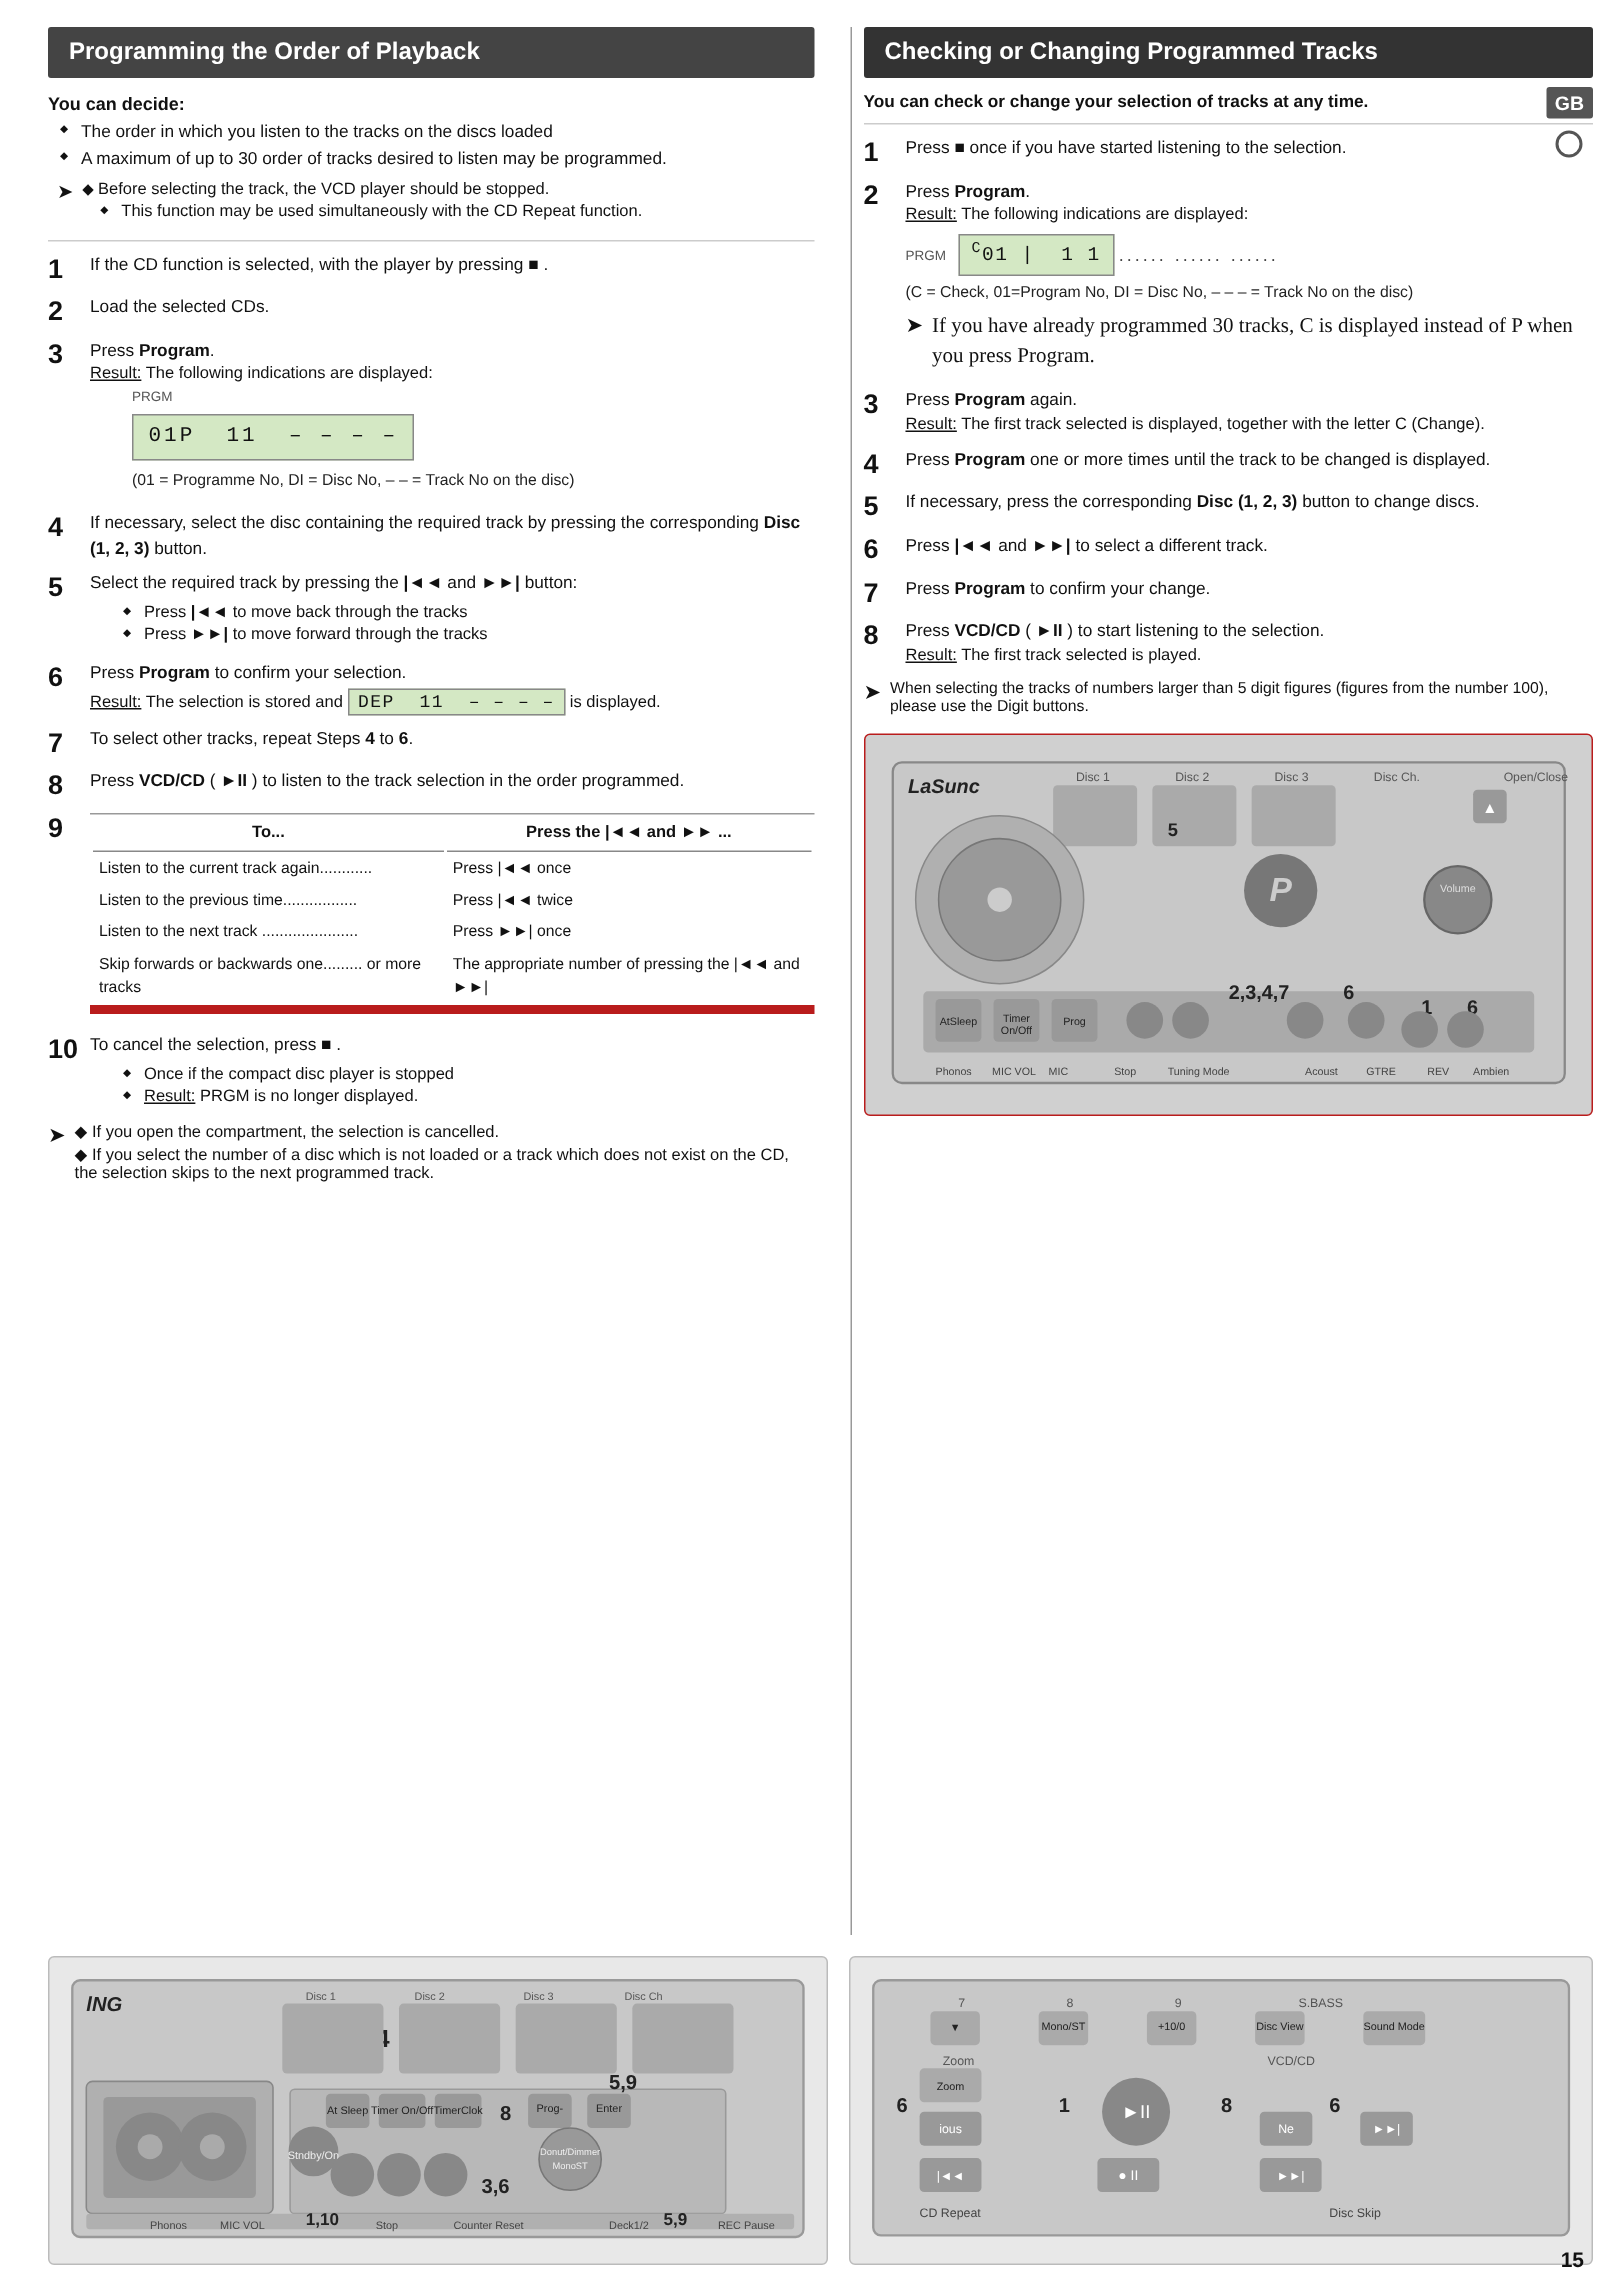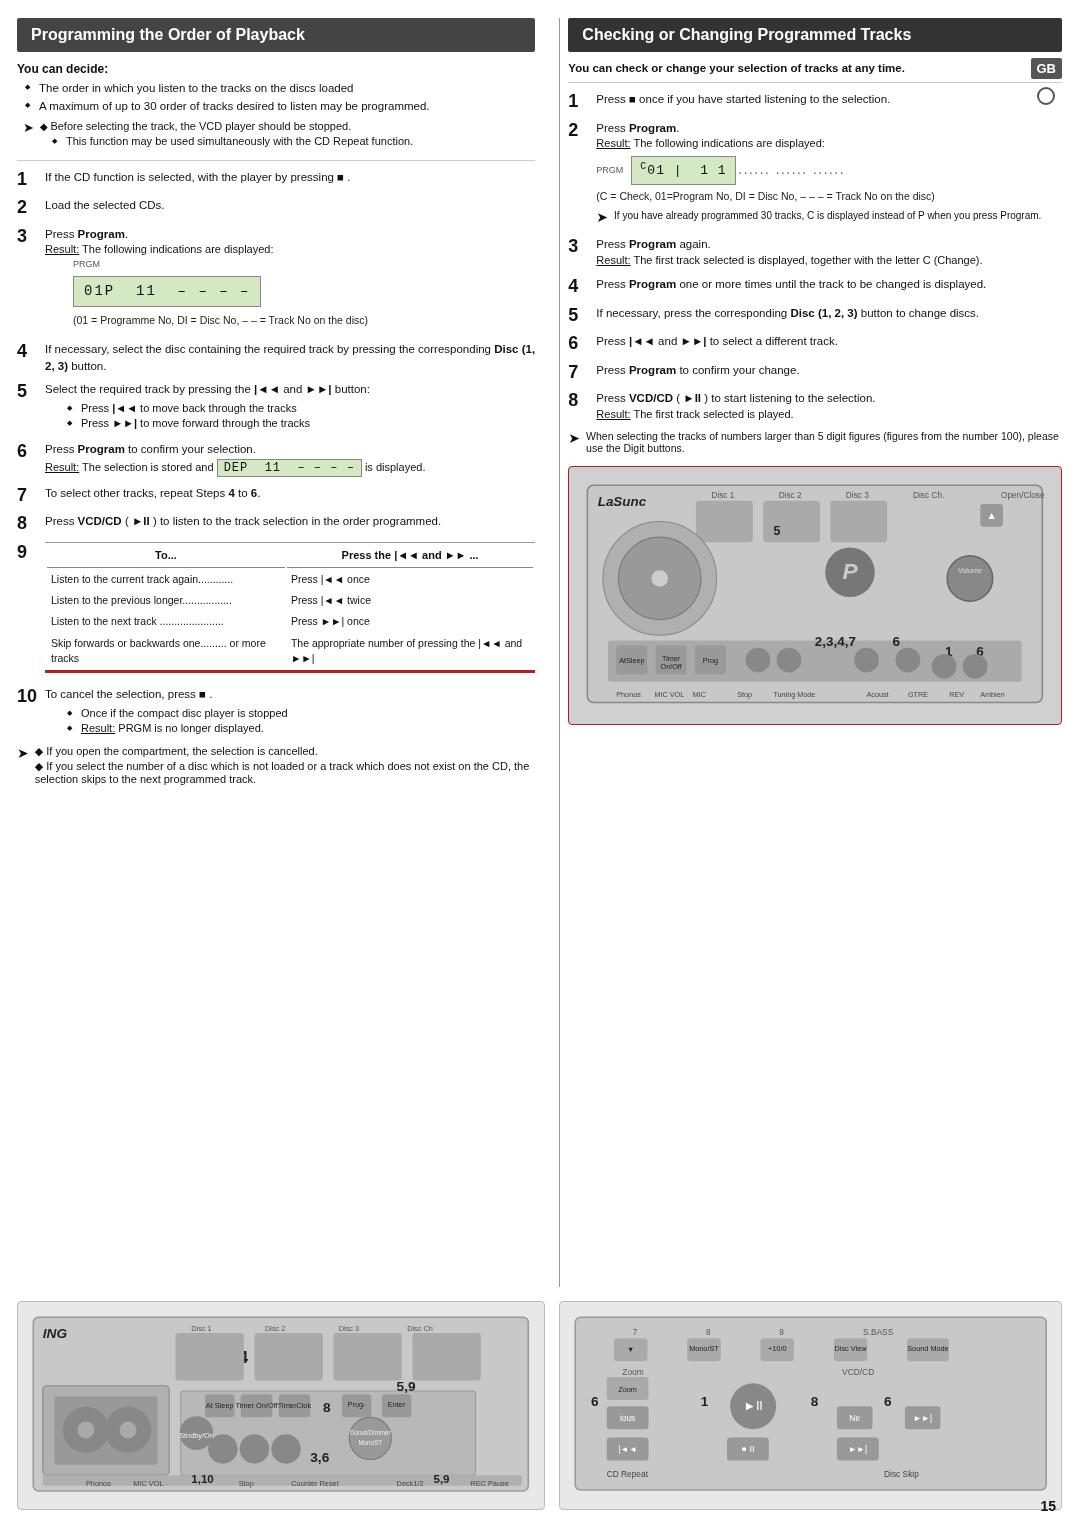--- a/index.html
+++ b/index.html
@@ -9,21 +9,21 @@
       background: #fff;
       font-family: Arial, Helvetica, sans-serif;
       font-size: 12px;
       color: #111;
       position: relative;
     }
 
     .page-container {
       width: 1080px;
       min-height: 1528px;
-      padding: 18px 18px 18px 17px;
+      padding: 18px 18px 18px 32px;
       display: flex;
       flex-direction: column;
     }
 
     
     .top-columns {
       display: flex;
       gap: 16px;
       flex: 1;
     }
@@ -177,21 +177,21 @@
     .explanation {
       font-size: 10.5px;
       margin: 2px 0 6px 28px;
       color: #222;
     }
 
     
     .step9-table {
       width: 100%;
       border-top: 1px solid #999;
-      border-bottom: 3px solid #b91c1c;
+      border-bottom: 6px solid #b91c1c;
       margin-left: 0;
       margin-bottom: 6px;
     }
     .step9-table th {
       font-weight: bold;
       font-size: 11px;
       padding: 3px 4px;
       border-bottom: 1px solid #888;
     }
     .step9-table td {
@@ -378,21 +378,21 @@
                 <th>To...</th>
                 <th>Press the |◄◄ and ►► ...</th>
               </tr>
             </thead>
             <tbody>
               <tr>
                 <td>Listen to the current track again............</td>
                 <td>Press |◄◄ once</td>
               </tr>
               <tr>
-                <td>Listen to the previous longer.................</td>
+                <td>Listen to the previous time.................</td>
                 <td>Press |◄◄ twice</td>
               </tr>
               <tr>
                 <td>Listen to the next track ......................</td>
                 <td>Press ►►| once</td>
               </tr>
               <tr>
                 <td>Skip forwards or backwards one......... or more tracks</td>
                 <td>The appropriate number of pressing the |◄◄ and ►►|</td>
               </tr>
@@ -456,21 +456,21 @@
                 <span style="font-size:10px; vertical-align:super;">C</span>01 |&nbsp; 1 1
               </div>
               <div style="font-size:12px; letter-spacing:2px; color:#444;">...... ...... ......</div>
             </div>
           </div>
 
           <div style="font-size:10.5px; color:#222; margin-bottom:4px;">(C = Check, 01=Program No, DI = Disc No, – – – = Track No on the disc)</div>
 
           <div class="note-block">
             <span class="note-arrow">➤</span>
-            <div style="font-size:10px;">If you have already programmed 30 tracks, C is displayed instead of P when you press Program.</div>
+            <div style="font-size:14px;font-family:Liberation Serif, serif;">If you have already programmed 30 tracks, C is displayed instead of P when you press Program.</div>
           </div>
         </div>
       </div>
 
       <div class="step">
         <div class="step-num">3</div>
         <div class="step-content">
           Press <b>Program</b> again.
           <div class="result-text"><span class="underline">Result:</span> The first track selected is displayed, together with the letter C (Change).</div>
         </div>

